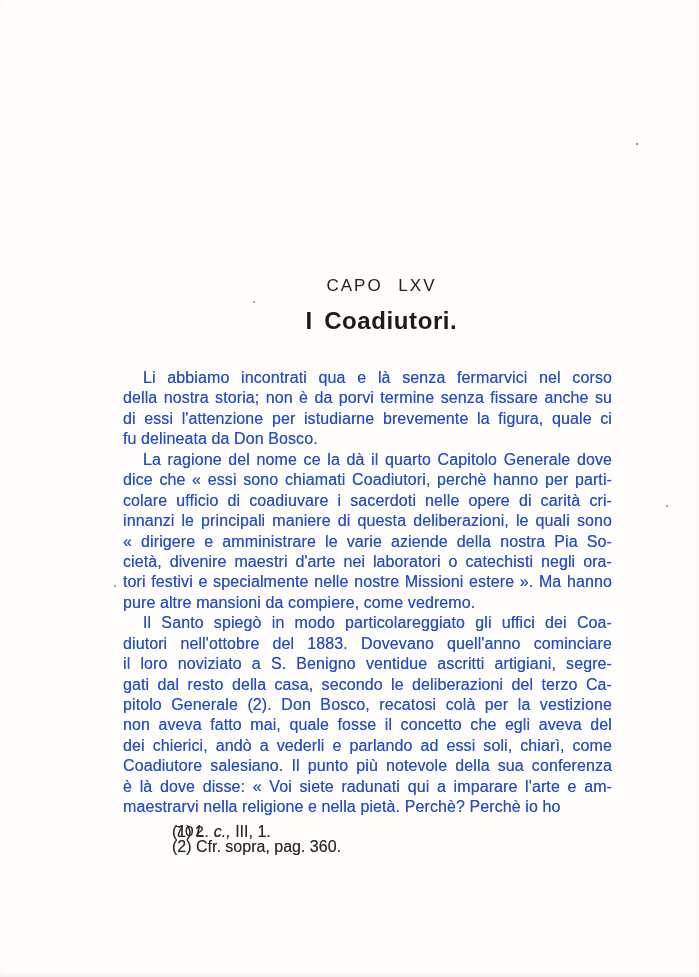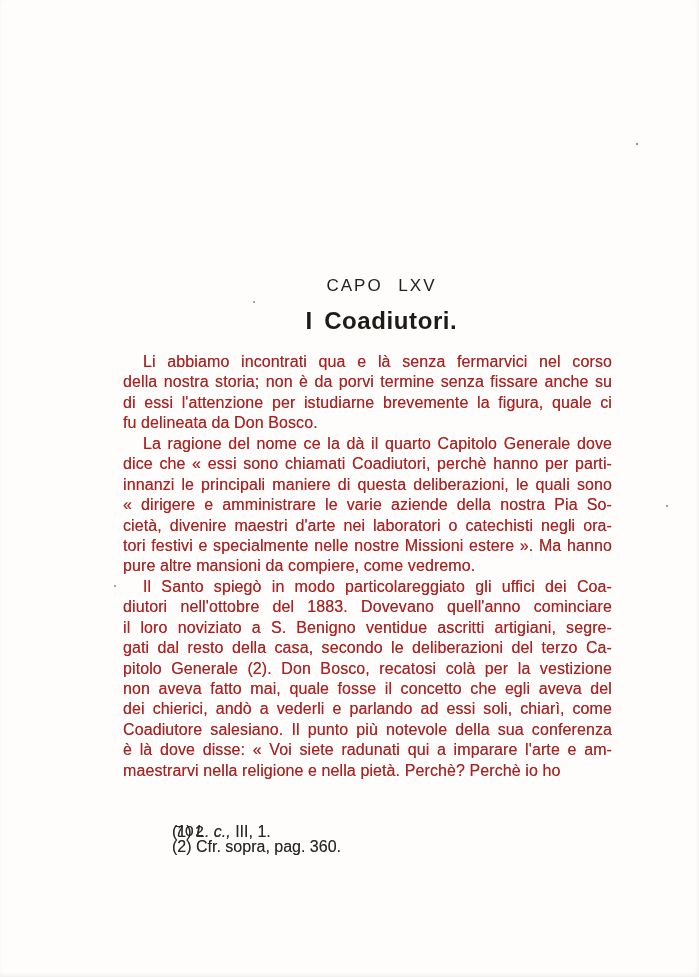--- a/index.html
+++ b/index.html
@@ -35,24 +35,24 @@
     transform: translateX(14px);
     font-size: 24px;
     font-weight: bold;
     letter-spacing: 0.6px;
     word-spacing: 4px;
     color: #1d1b18;
   }
   .body-text {
     position: absolute;
     left: 123px;
-    top: 352px;
+    top: 368px;
     width: 489px;
     font-size: 16px;
-    color: #b91c1c;
+    color: #1d4ed8;
   }
   .line {
     text-align: justify;
     text-align-last: justify;
     line-height: 20.45px;
     height: 20.45px;
     letter-spacing: 0.1px;
     white-space: normal;
     text-shadow: 0 0 0.4px rgba(30,28,25,0.55);
   }
@@ -106,20 +106,21 @@
   <div class="body-text">
       <div>
         <div class="line first">Li abbiamo incontrati qua e là senza fermarvici nel corso</div>
         <div class="line">della nostra storia; non è da porvi termine senza fissare anche su</div>
         <div class="line">di essi l'attenzione per istudiarne brevemente la figura, quale ci</div>
         <div class="line last">fu delineata da Don Bosco.</div>
       </div>
       <div>
         <div class="line first">La ragione del nome ce la dà il quarto Capitolo Generale dove</div>
         <div class="line">dice che « essi sono chiamati Coadiutori, perchè hanno per parti-</div>
+        <div class="line">colare ufficio di coadiuvare i sacerdoti nelle opere di carità cri-</div>
         <div class="line">innanzi le principali maniere di questa deliberazioni, le quali sono</div>
         <div class="line">« dirigere e amministrare le varie aziende della nostra Pia So-</div>
         <div class="line">cietà, divenire maestri d'arte nei laboratori o catechisti negli ora-</div>
         <div class="line">tori festivi e specialmente nelle nostre Missioni estere ». Ma hanno</div>
         <div class="line last">pure altre mansioni da compiere, come vedremo.</div>
       </div>
       <div>
         <div class="line first">Il Santo spiegò in modo particolareggiato gli uffici dei Coa-</div>
         <div class="line">diutori nell'ottobre del 1883. Dovevano quell'anno cominciare</div>
         <div class="line">il loro noviziato a S. Benigno ventidue ascritti artigiani, segre-</div>

